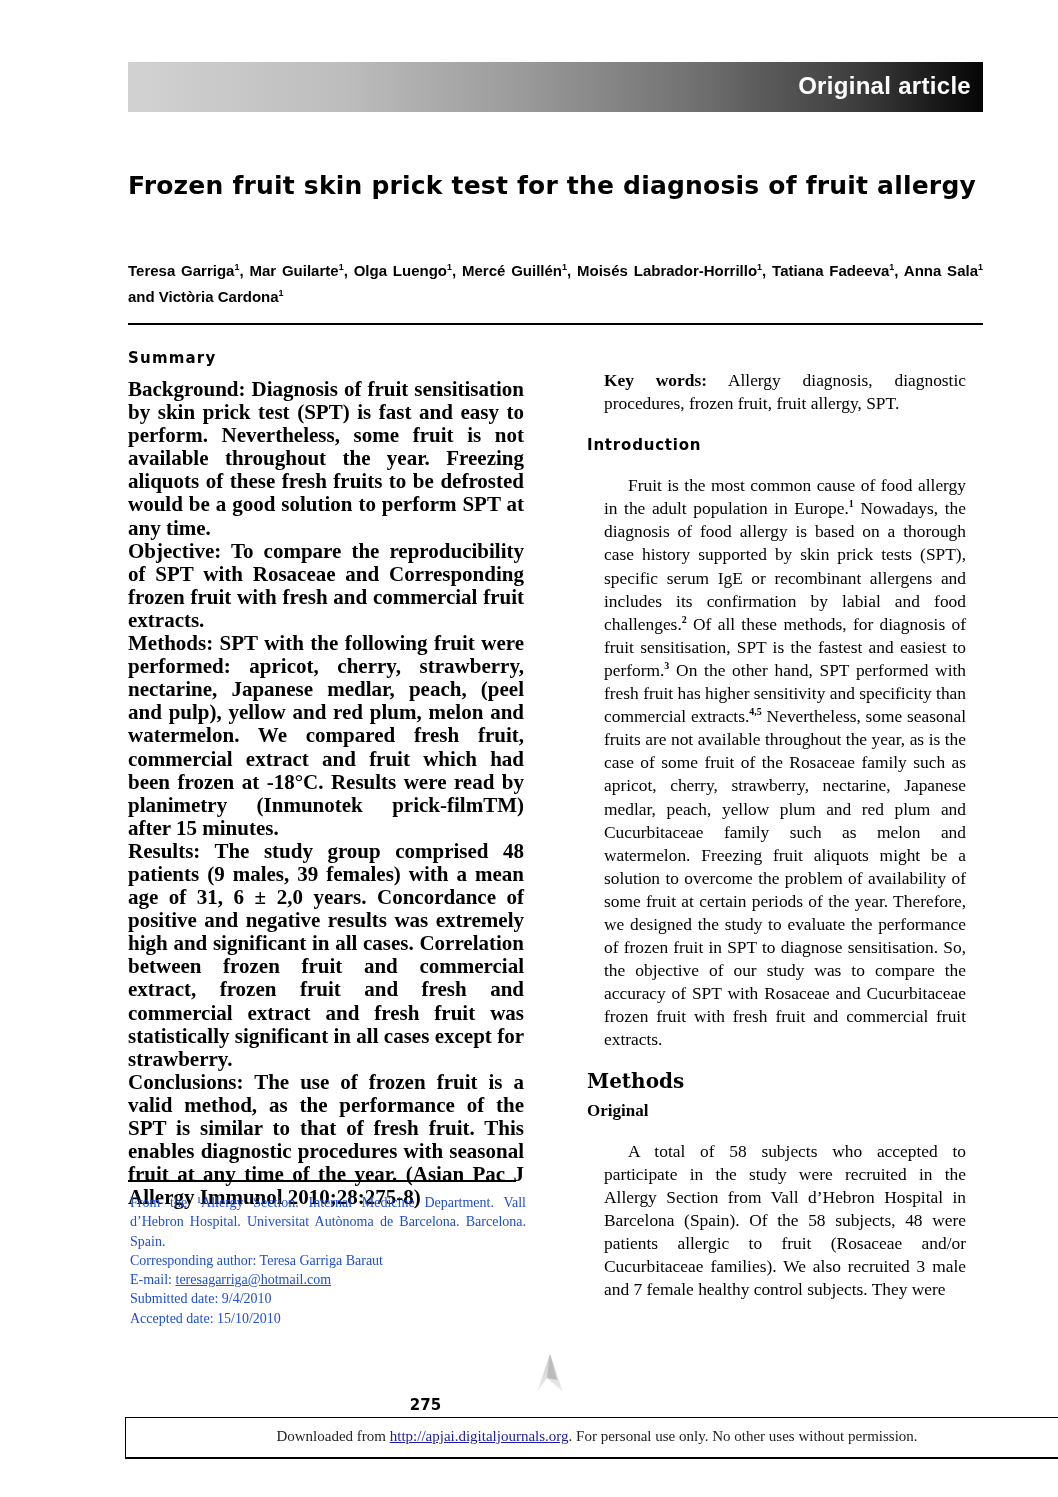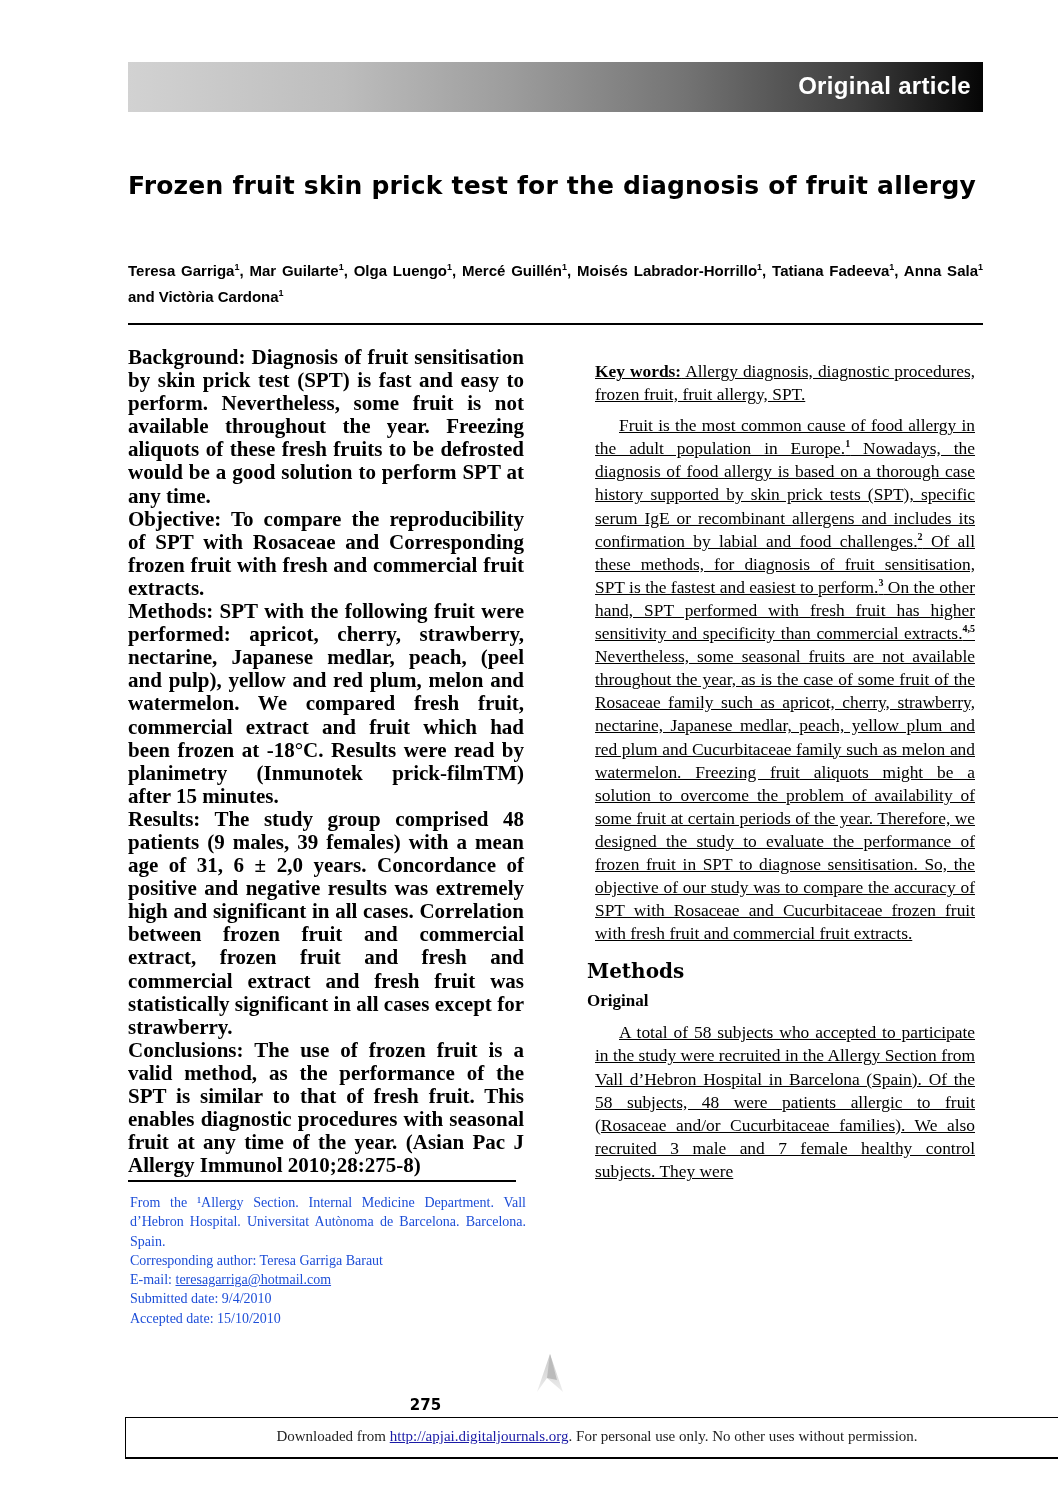--- a/index.html
+++ b/index.html
@@ -33,21 +33,21 @@
     .sec-head {
       font-family: "DejaVu Sans", sans-serif; font-weight: bold; font-size: 15px;
       letter-spacing: 1.2px; margin: 0; line-height: 24px;
     }
     .abstract {
       font-family: "Liberation Serif", serif; font-weight: bold; font-size: 21px;
       line-height: 23.1px; text-align: justify; margin: 0;
     }
     .body-text {
       font-family: "Liberation Serif", serif; font-size: 17.4px;
-      line-height: 23.1px; text-align: justify; margin: 8px; text-decoration: underline;
+      line-height: 23.1px; text-align: justify; margin: 17px;
     }
     .indent { text-indent: 24px; }
     .body-text sup { font-size: 10px; font-weight: bold; line-height: 0; }
     .kw-label { font-weight: bold; }
     .sub-head {
       font-family: "Liberation Serif", serif; font-weight: bold; font-size: 17px;
       margin: 0; line-height: 24px;
     }
     .head-intro { font-family: "DejaVu Sans", sans-serif; font-weight: bold; font-size: 15px; letter-spacing: 0.8px; margin: 18px 0 10px 0; line-height: 24px; }
     .head-methods { font-family: "DejaVu Serif", serif; font-weight: bold; font-size: 20px; margin: 14px 0 6px 0; line-height: 24px; }
@@ -80,39 +80,41 @@
   <span class="banner-text">Original article</span>
 </div>
 
 <h1 class="title">Frozen fruit skin prick test for the diagnosis of fruit allergy</h1>
 
 <div class="authors" id="author-list"><span>Teresa Garriga</span><sup>1</sup>, <span>Mar Guilarte</span><sup>1</sup>, <span>Olga Luengo</span><sup>1</sup>, <span>Mercé Guillén</span><sup>1</sup>, <span>Moisés Labrador-Horrillo</span><sup>1</sup>, <span>Tatiana Fadeeva</span><sup>1</sup>, <span>Anna Sala</span><sup>1</sup> and <span>Victòria Cardona</span><sup>1</sup></div>
 
 <div class="rule-top"></div>
 
 <div class="col col-left">
+  <h2 class="sec-head" style="margin-bottom:8px;">Summary</h2>
   <p class="abstract">Background: Diagnosis of fruit sensitisation by skin prick test (SPT) is fast and easy to perform. Nevertheless, some fruit is not available throughout the year. Freezing aliquots of these fresh fruits to be defrosted would be a good solution to perform SPT at any time.</p>
   <p class="abstract">Objective: To compare the reproducibility of SPT with Rosaceae and Corresponding frozen fruit with fresh and commercial fruit extracts.</p>
   <p class="abstract">Methods: SPT with the following fruit were performed: apricot, cherry, strawberry, nectarine, Japanese medlar, peach, (peel and pulp), yellow and red plum, melon and watermelon. We compared fresh fruit, commercial extract and fruit which had been frozen at -18°C. Results were read by planimetry (Inmunotek prick-filmTM) after 15 minutes.</p>
   <p class="abstract">Results: The study group comprised 48 patients (9 males, 39 females) with a mean age of 31, 6 ± 2,0 years. Concordance of positive and negative results was extremely high and significant in all cases. Correlation between frozen fruit and commercial extract, frozen fruit and fresh and commercial extract and fresh fruit was statistically significant in all cases except for strawberry.</p>
   <p class="abstract">Conclusions: The use of frozen fruit is a valid method, as the performance of the SPT is similar to that of fresh fruit. This enables diagnostic procedures with seasonal fruit at any time of the year. (Asian Pac J Allergy Immunol 2010;28:275-8)</p>
 </div>
 
 <div class="rule-foot"></div>
 
 <div class="footnote">
   <p>From the ¹Allergy Section. Internal Medicine Department. Vall d’Hebron Hospital. Universitat Autònoma de Barcelona. Barcelona. Spain.</p>
   <p>Corresponding author: Teresa Garriga Baraut</p>
   <p><span>E-mail: </span><span class="email">teresagarriga@hotmail.com</span></p>
   <p>Submitted date: 9/4/2010</p>
   <p>Accepted date: 15/10/2010</p>
 </div>
 
 <div class="col col-right">
   <p class="body-text"><span class="kw-label">Key words:</span><span> Allergy diagnosis, diagnostic procedures, frozen fruit, fruit allergy, SPT.</span></p>
+  <h2 class="head-intro">Introduction</h2>
   <p class="body-text indent" id="intro-text">Fruit is the most common cause of food allergy in the adult population in Europe.<sup>1</sup> Nowadays, the diagnosis of food allergy is based on a thorough case history supported by skin prick tests (SPT), specific serum IgE or recombinant allergens and includes its confirmation by labial and food challenges.<sup>2</sup> Of all these methods, for diagnosis of fruit sensitisation, SPT is the fastest and easiest to perform.<sup>3</sup> On the other hand, SPT performed with fresh fruit has higher sensitivity and specificity than commercial extracts.<sup>4,5</sup> Nevertheless, some seasonal fruits are not available throughout the year, as is the case of some fruit of the Rosaceae family such as apricot, cherry, strawberry, nectarine, Japanese medlar, peach, yellow plum and red plum and Cucurbitaceae family such as melon and watermelon. Freezing fruit aliquots might be a solution to overcome the problem of availability of some fruit at certain periods of the year. Therefore, we designed the study to evaluate the performance of frozen fruit in SPT to diagnose sensitisation. So, the objective of our study was to compare the accuracy of SPT with Rosaceae and Cucurbitaceae frozen fruit with fresh fruit and commercial fruit extracts.</p>
   <h2 class="head-methods">Methods</h2>
   <h3 class="sub-head">Original</h3>
   <p class="body-text indent">A total of 58 subjects who accepted to participate in the study were recruited in the Allergy Section from Vall d’Hebron Hospital in Barcelona (Spain). Of the 58 subjects, 48 were patients allergic to fruit (Rosaceae and/or Cucurbitaceae families). We also recruited 3 male and 7 female healthy control subjects. They were</p>
 </div>
 
 <svg class="logo" viewBox="0 0 34 42">
   <defs>
     <linearGradient id="lg" x1="0" y1="0" x2="0" y2="1">
       <stop offset="0" stop-color="#c8c8c8"></stop>

